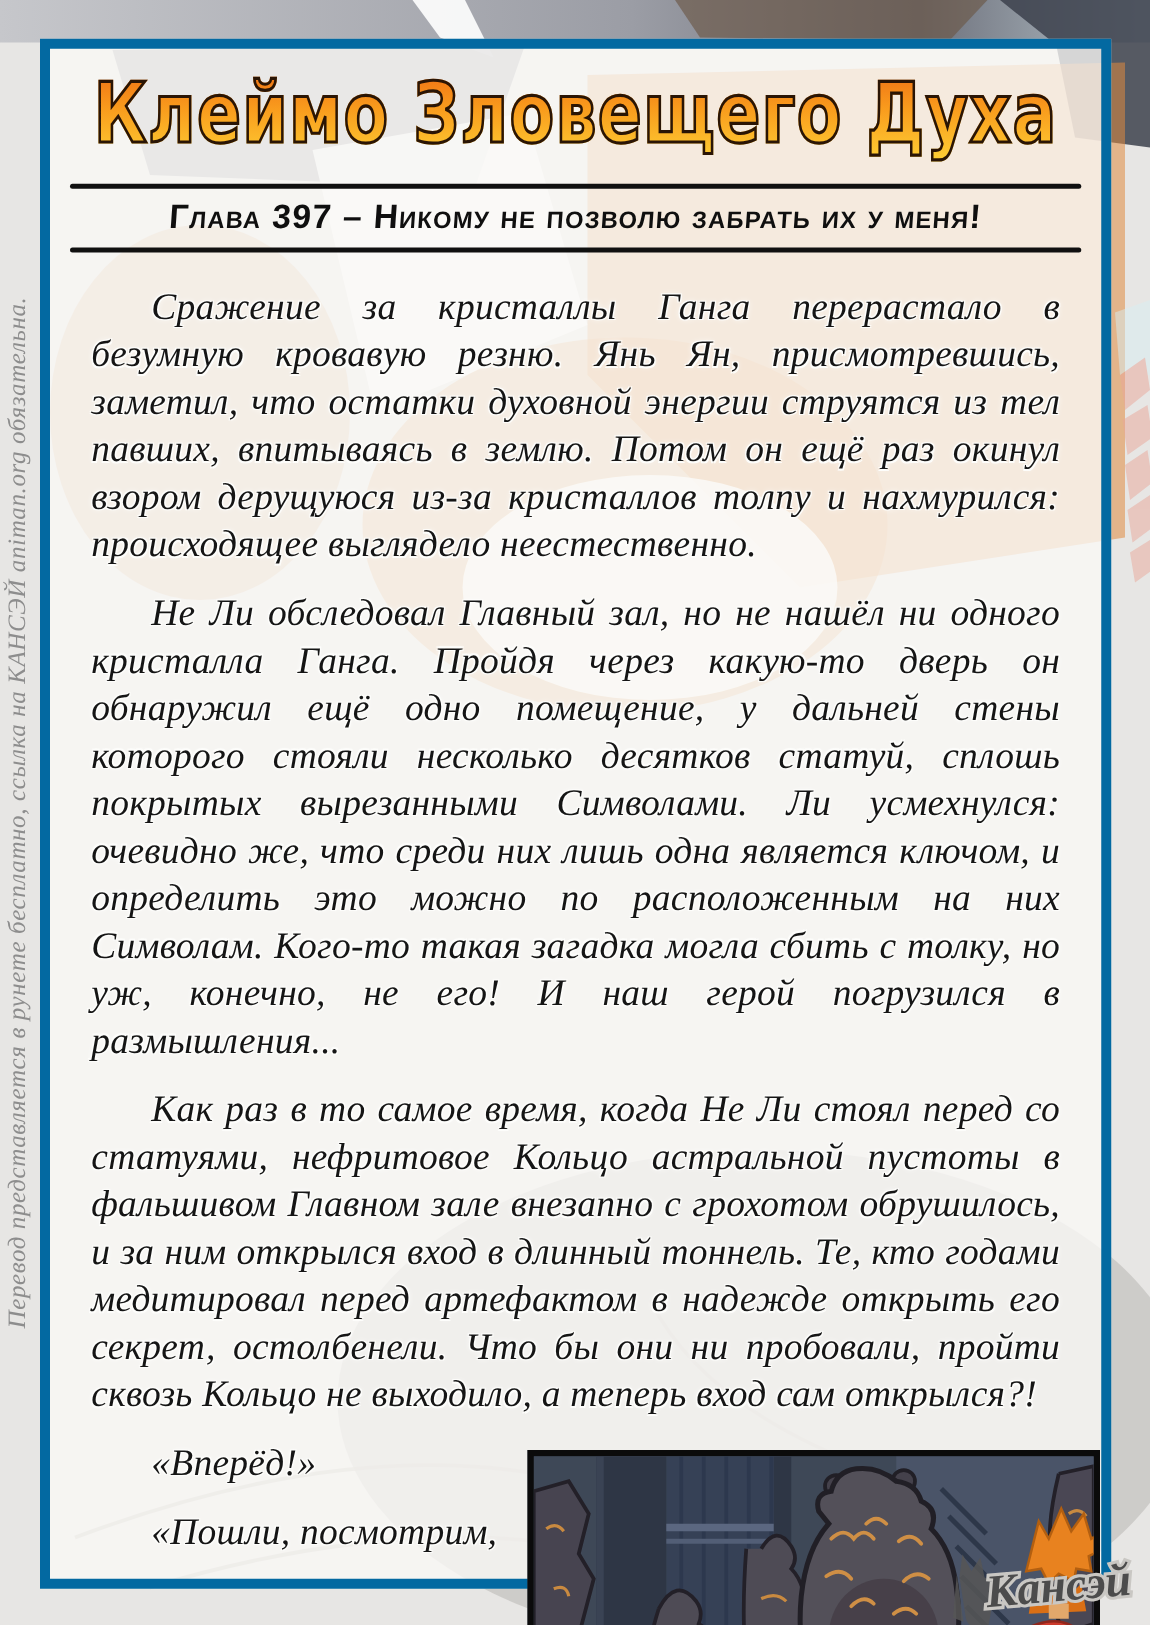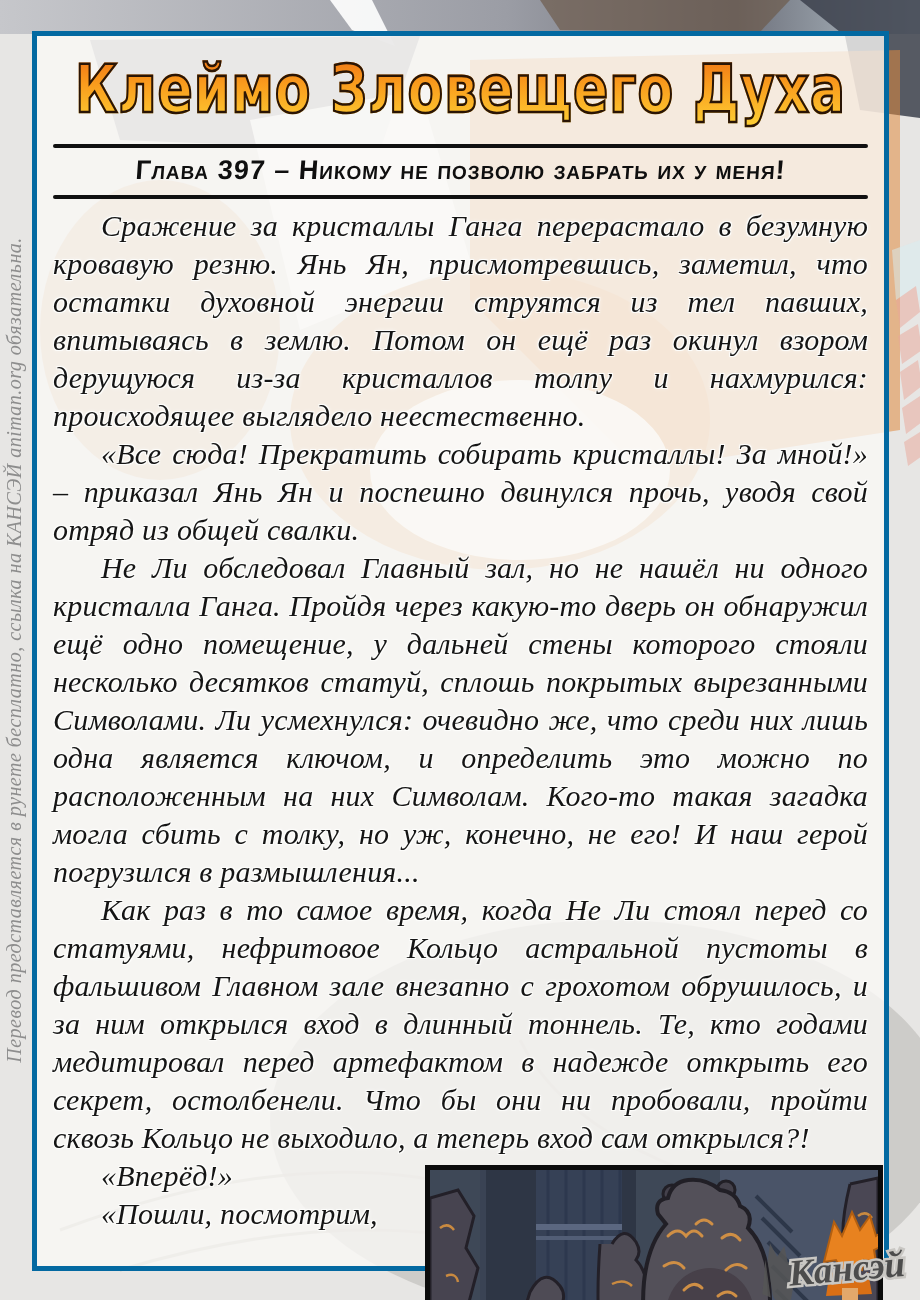--- a/index.html
+++ b/index.html
@@ -13,21 +13,21 @@
   .sidebar-note{
     position:absolute;left:4px;top:50%;
     transform:translateY(-50%) rotate(180deg);
     writing-mode:vertical-rl;
     font:italic 20px/1 "Liberation Serif",serif;
     color:#8d8d8d;letter-spacing:.5px;white-space:nowrap;z-index:3;
   }
   
   .frame{
     position:absolute;left:32px;top:31px;width:857px;height:1240px;
-    box-sizing:border-box;border:5px solid #0369a1;
+    box-sizing:border-box;border:8px solid #0369a1;
     background:rgba(250,249,246,.78);
     padding:2px 14px;z-index:2;
   }
   .title{
     margin:8px 0 0;height:88px;line-height:88px;text-align:center;
     font-family:"DejaVu Sans",sans-serif;font-weight:bold;font-size:52px;
     letter-spacing:1px;transform:scaleY(1.28);transform-origin:50% 55%;
     color:#f59a16;
   }
   @supports ((-webkit-background-clip:text) or (background-clip:text)){
@@ -45,21 +45,21 @@
     font-variant:small-caps;letter-spacing:1px;color:#0f0f0f;
     transform:skewX(-4deg);
   }
   .bodytext{
     padding:8px 2px 0;
     font:italic 30px/38px "Liberation Serif",serif;
     color:#151515;text-align:justify;letter-spacing:.2px;
     text-shadow:-1px -1px 0 #fdfdfb,1px -1px 0 #fdfdfb,-1px 1px 0 #fdfdfb,
                  1px 1px 0 #fdfdfb,0 0 5px #ffffff;
   }
-  .bodytext p{margin:0;text-indent:48px;}
+  .bodytext p{margin:17px;text-indent:48px;}
   .bodytext p.dlg{text-align:left;}
   .panel-float{
     float:right;width:448px;height:204px;
     box-sizing:content-box;border:5px solid #0b0b0b;
     margin:8px -15px 0 18px;background:#3e4857;overflow:hidden;
   }
   .watermark{position:absolute;left:752px;top:1228px;z-index:4;transform:rotate(-5deg);}
   .wm-text{
     font:italic bold 37px "Liberation Serif",serif;
     fill:#4c4c4c;stroke:#c9c7c3;stroke-width:5px;paint-order:stroke;
@@ -103,21 +103,20 @@
 <div class="frame">
 
   <h1 class="title">Клеймо Зловещего Духа</h1>
 
   <div class="rule"></div>
   <h2 class="chapter">Глава 397 – Никому не позволю забрать их у меня!</h2>
   <div class="rule below"></div>
 
   <div class="bodytext">
     <p>Сражение за кристаллы Ганга перерастало в безумную кровавую резню. Янь Ян, присмотревшись, заметил, что остатки духовной энергии струятся из тел павших, впитываясь в землю. Потом он ещё раз окинул взором дерущуюся из-за кристаллов толпу и нахмурился: происходящее выглядело неестественно.</p>
-    <p>«Все сюда! Прекратить собирать кристаллы! За мной!» – приказал Янь Ян и поспешно двинулся прочь, уводя свой отряд из общей свалки.</p>
     <p>Не Ли обследовал Главный зал, но не нашёл ни одного кристалла Ганга. Пройдя через какую-то дверь он обнаружил ещё одно помещение, у дальней стены которого стояли несколько десятков статуй, сплошь покрытых вырезанными Символами. Ли усмехнулся: очевидно же, что среди них лишь одна является ключом, и определить это можно по расположенным на них Символам. Кого-то такая загадка могла сбить с толку, но уж, конечно, не его! И наш герой погрузился в размышления...</p>
     <p>Как раз в то самое время, когда Не Ли стоял перед со статуями, нефритовое Кольцо астральной пустоты в фальшивом Главном зале внезапно с грохотом обрушилось, и за ним открылся вход в длинный тоннель. Те, кто годами медитировал перед артефактом в надежде открыть его секрет, остолбенели. Что бы они ни пробовали, пройти сквозь Кольцо не выходило, а теперь вход сам открылся?!</p>
 
     <div class="panel-float">
       <svg width="448" height="204" viewBox="0 0 448 204">
         <rect width="448" height="204" fill="#3e4857"></rect>
         <rect x="290" width="158" height="204" fill="#4a5468"></rect>
 
         <rect x="106" width="88" height="204" fill="#364156"></rect>
         <g stroke="#2d384e" stroke-width="3">

